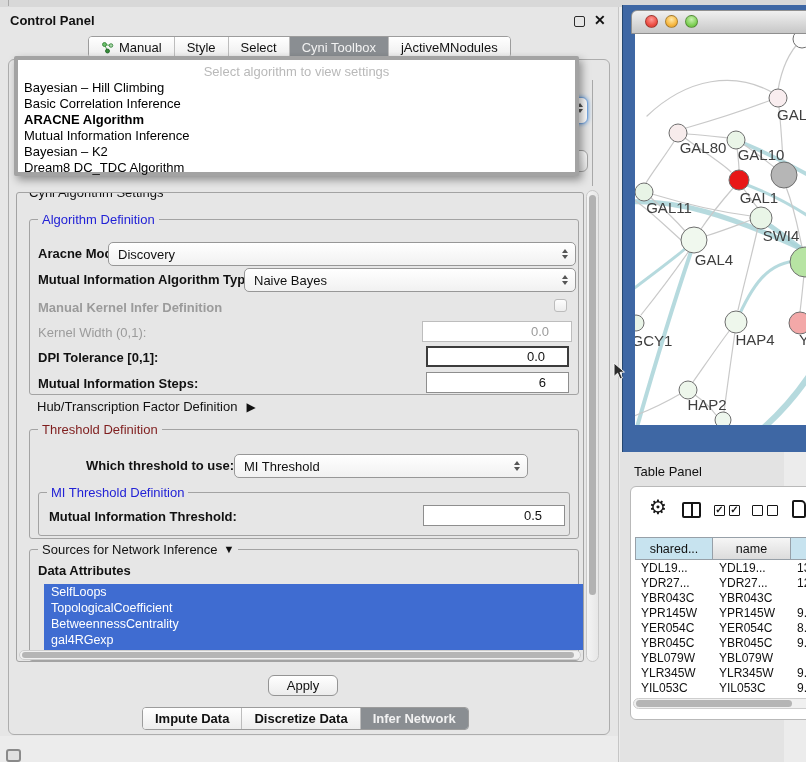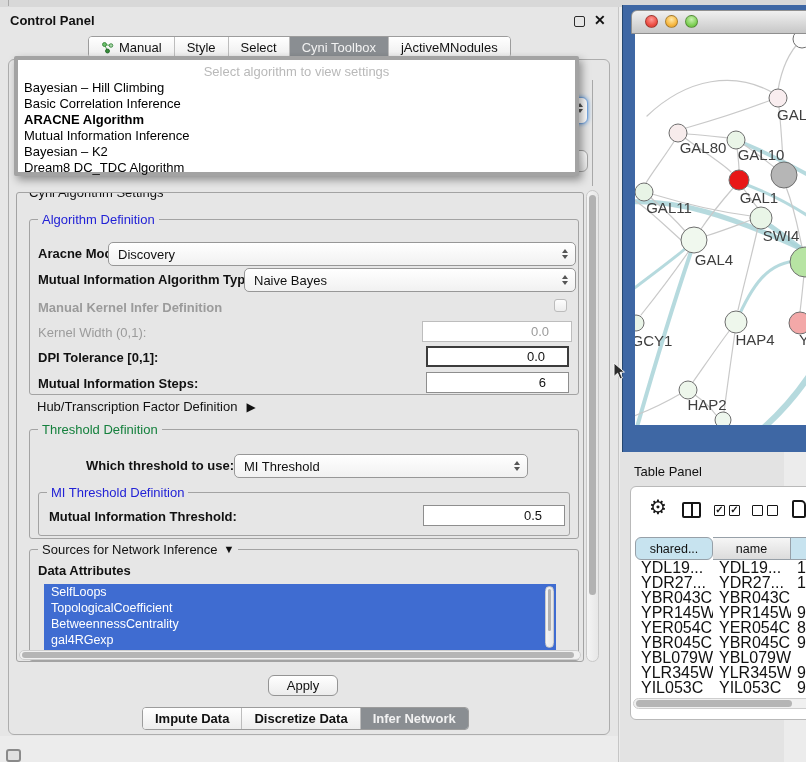--- a/index.html
+++ b/index.html
@@ -1,21 +1,21 @@
 <!DOCTYPE html>
 <html><head>
 <meta charset="utf-8">
 <style>
   html,body{margin:0;padding:0}
   #app{position:relative;width:806px;height:762px;background:#ececec;font-family:"Liberation Sans",sans-serif;overflow:hidden;color:#111}
   .abs{position:absolute}
   
   .group{position:absolute;border:1px solid #a3a3a3;border-radius:3px;box-sizing:border-box}
   .gtitle{position:absolute;top:-8px;left:8px;background:#e6e6e6;padding:0 4px;font-size:13px;line-height:15px;white-space:nowrap}
-  .blue{color:#2222d6}.greenT{color:#15803d}
+  .blue{color:#2222d6}.greenT{color:#7f1d1d}
   .lbl{position:absolute;font-size:13px;white-space:nowrap;color:#111}
   .b{font-weight:bold}
   .dis{color:#9b9b9b}
   
   .combo{position:absolute;background:linear-gradient(#ffffff,#f1f1f1);border:1px solid #979797;border-radius:5px;display:flex;align-items:center;font-size:13px;padding-left:9px;box-sizing:border-box;height:24px}
   .combo .sp{flex:1}
   .arrs{display:flex;flex-direction:column;align-items:center;margin-right:7px;row-gap:2px}
   .tu{width:0;height:0;border-left:3.5px solid transparent;border-right:3.5px solid transparent;border-bottom:4.5px solid #555}
   .td{width:0;height:0;border-left:3.5px solid transparent;border-right:3.5px solid transparent;border-top:4.5px solid #555}
   
@@ -45,21 +45,21 @@
   .chk{position:absolute;width:13px;height:13px;border:1px solid #bcbcbc;border-radius:3px;background:linear-gradient(#fdfdfd,#ededed);box-sizing:border-box}
   
   .titlebar{position:absolute;background:linear-gradient(#f0f0f0,#c7c7c7);border:1px solid #8f8f8f;border-top-left-radius:6px;box-sizing:border-box}
   .light{position:absolute;width:13px;height:13px;border-radius:50%;box-sizing:border-box;border:1px solid rgba(0,0,0,.3)}
   
   .card{position:absolute;background:#fff;border:1px solid #b9b9b9;border-radius:6px;box-sizing:border-box;overflow:hidden}
   .th1{height:23px;box-sizing:border-box;border:1px solid #97a0a8;border-left:none;display:flex;align-items:center;justify-content:center;font-size:12.5px;background:linear-gradient(#f6f6f6,#dcdcdc)}
   .th1:first-child{border-left:1px solid #97a0a8}
   .th1.hl{background:#c7e3ef}
   .tr1{display:flex;height:15px;align-items:center}
-  .tc{font-size:16px;padding-left:6px;box-sizing:border-box;white-space:nowrap;overflow:hidden}
+  .tc{font-size:12px;padding-left:6px;box-sizing:border-box;white-space:nowrap;overflow:hidden}
   .icnbox{position:absolute;box-sizing:border-box;border:2px solid #161616;border-radius:2px;background:#fff}
   .cb{position:absolute;width:11px;height:11px;border:1.6px solid #161616;border-radius:1px;box-sizing:border-box;font-size:10px;line-height:8px;text-align:center;font-weight:bold;background:#fff}
 </style>
 </head>
 <body>
 
 <div id="app">
 
   <div class="abs" style="left:0;top:0;width:806px;height:7px;background:#d8d8d8"></div>
   <div class="abs" style="left:8px;top:0;width:1px;height:6px;background:#a9a9a9"></div>
@@ -169,21 +169,21 @@
           <div class="field" style="left:384px;top:12px;width:142px">0.5</div>
         </div>
       </div>
 
       <div class="group" style="left:12px;top:356px;width:550px;height:112px">
         <div class="gtitle" style="display:flex;gap:6px">
           <span>Sources for Network Inference</span>
           <span style="font-size:11px">▼</span>
         </div>
         <div class="lbl b" style="left:8px;top:13px">Data Attributes</div>
-        <div class="attrlist" style="left:14px;top:34px;width:512px;height:66px">
+        <div class="attrlist" style="left:14px;top:34px;width:566px;height:66px">
           <div>
               <div class="attr-item">SelfLoops</div>
               <div class="attr-item">TopologicalCoefficient</div>
               <div class="attr-item">BetweennessCentrality</div>
               <div class="attr-item">gal4RGexp</div>
             </div>
           <div class="sbv" style="right:2px;top:2px;width:9px;height:62px">
               <div class="th0" style="top:2px;height:42px"></div>
             </div>
         </div>
@@ -306,21 +306,21 @@
       <div class="icnbox" style="left:51px;top:15px;width:19px;height:16px">
           <div style="position:absolute;left:7px;top:0;width:2px;height:12px;background:#161616"></div>
         </div>
       <span class="cb" style="left:83px;top:18px">✓</span>
       <span class="cb" style="left:98px;top:18px">✓</span>
       <span class="cb" style="left:121px;top:18px"></span>
       <span class="cb" style="left:136px;top:18px"></span>
       <div class="icnbox" style="left:161px;top:13px;width:14px;height:18px;border-radius:2px 5px 2px 2px"></div>
 
       <div class="abs" style="left:4px;top:50px;display:flex">
-          <div class="th1 hl" style="width: 78px; border-radius: 6px;">shared...</div>
+          <div class="th1 hl" style="width: 78px;">shared...</div>
           <div class="th1" style="width: 78px;">name</div>
           <div class="th1 hl" style="width: 60px;"></div>
         </div>
 
       <div class="abs" style="left:4px;top:73px">
           <div class="tr1">
             <div class="tc" style="width: 78px;">YDL19...</div>
             <div class="tc" style="width: 78px;">YDL19...</div>
             <div class="tc" style="width: 60px;">13</div>
           </div>

